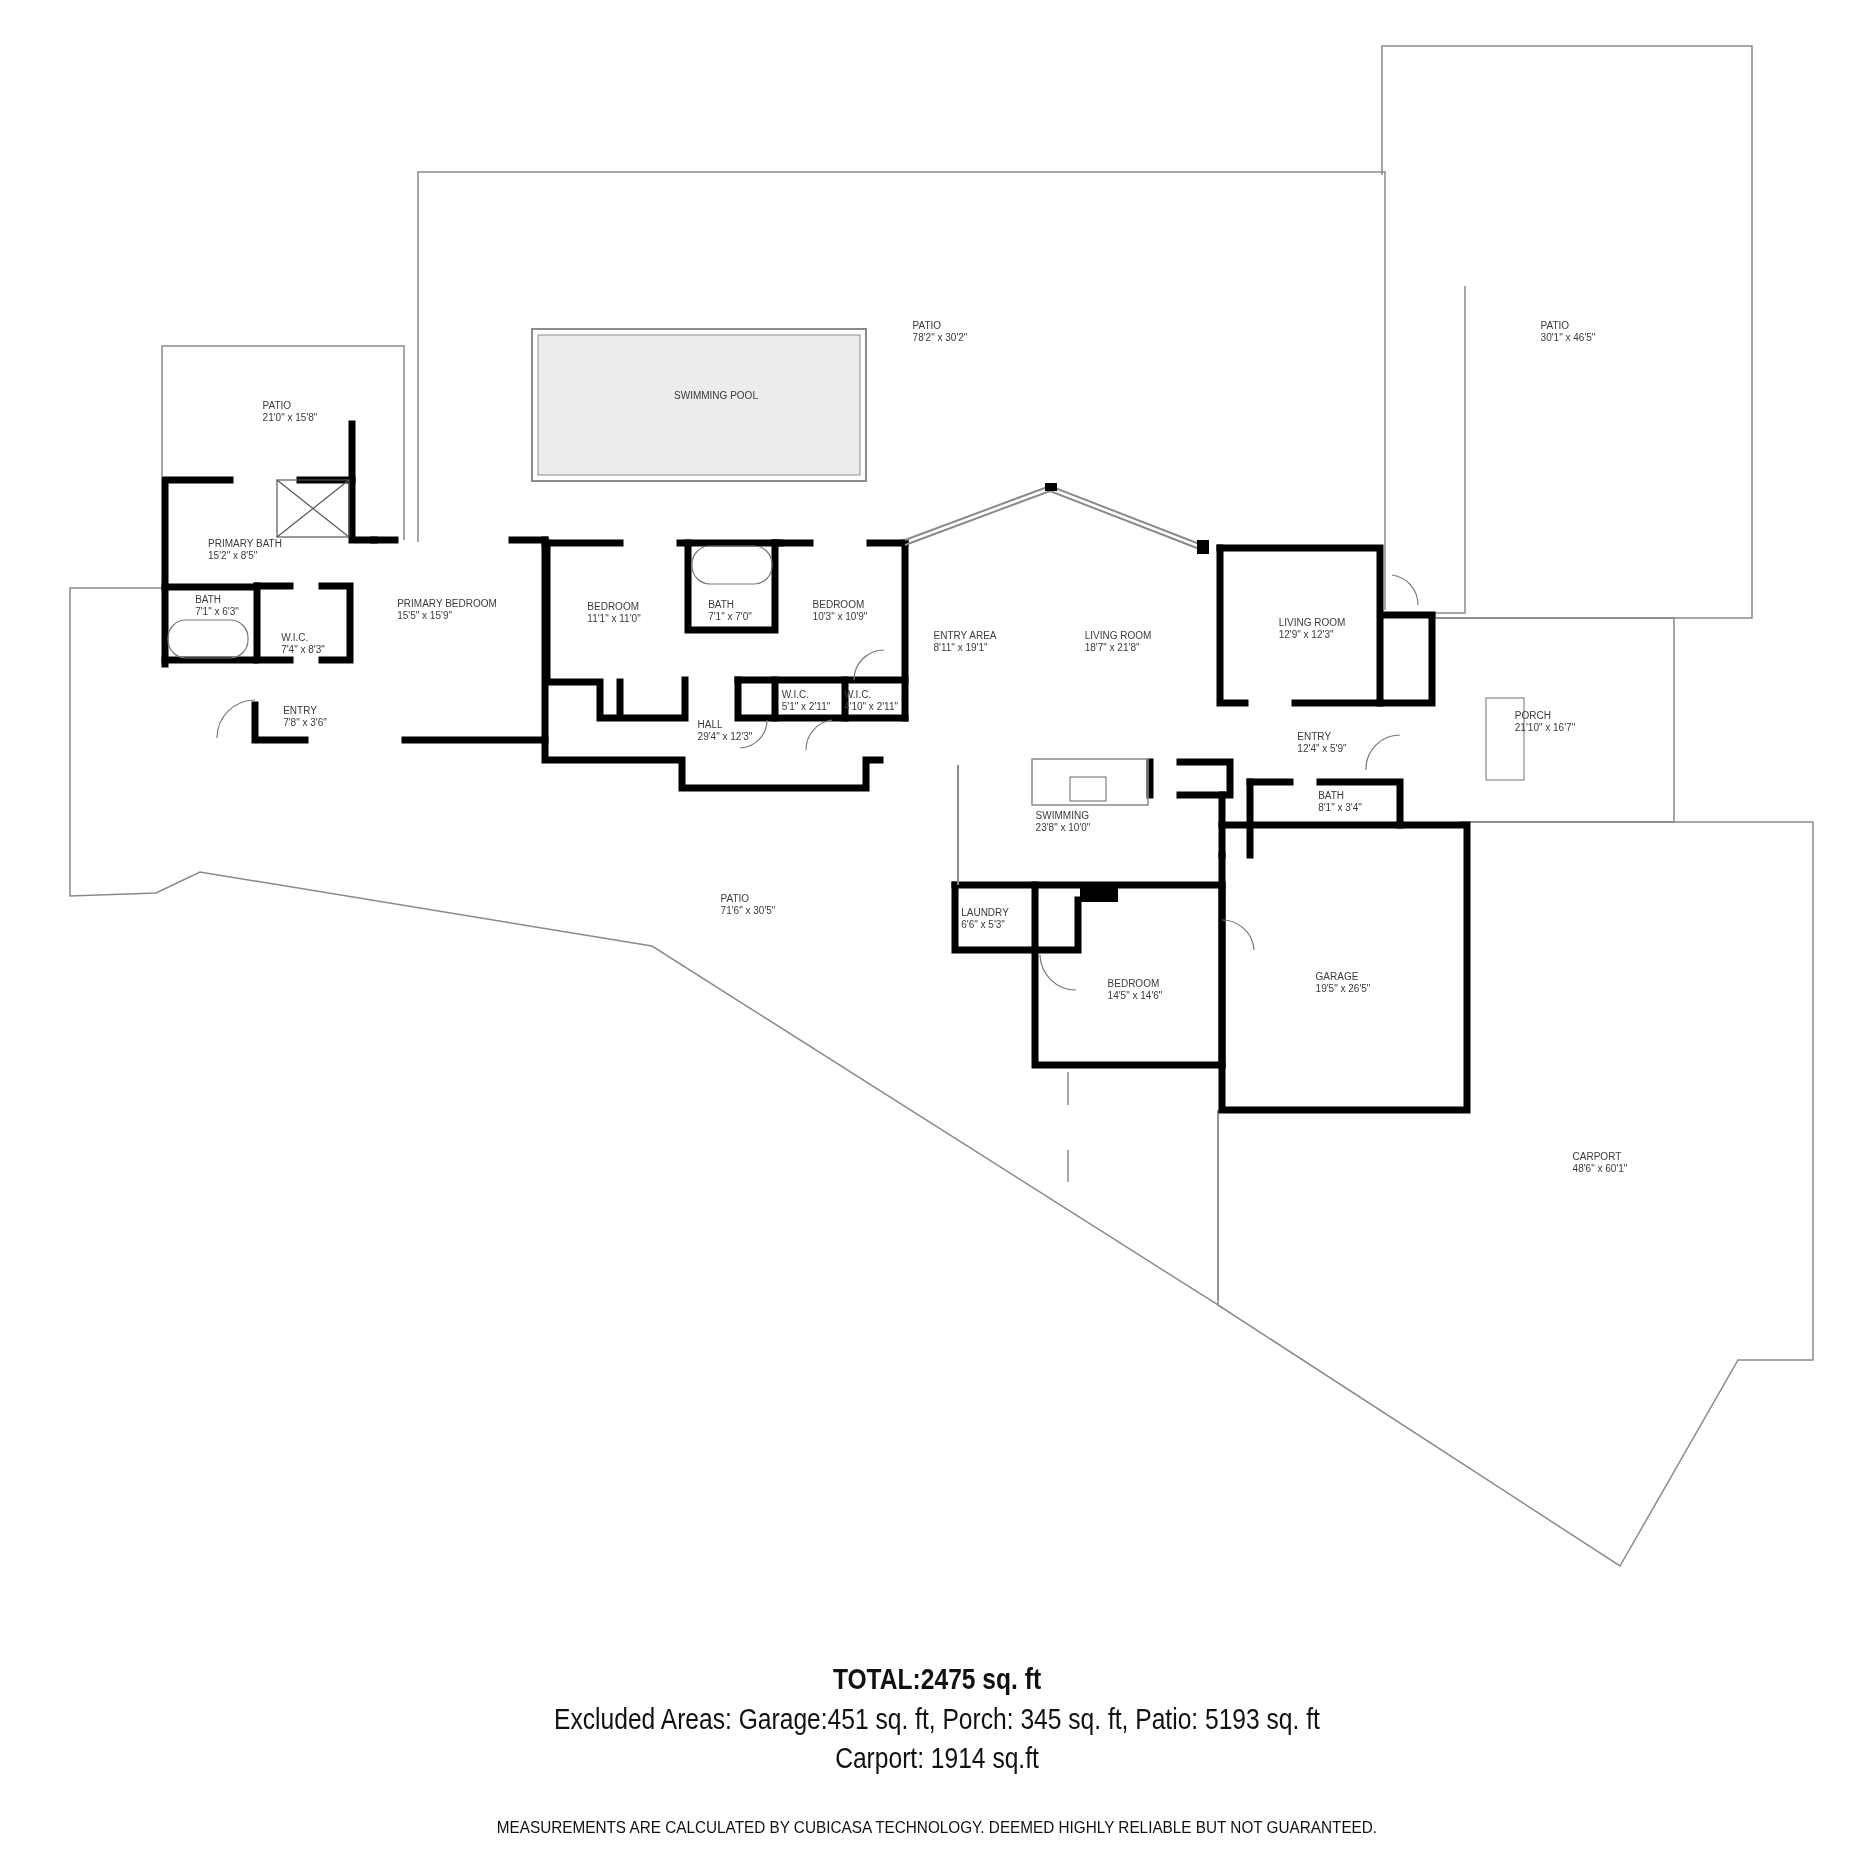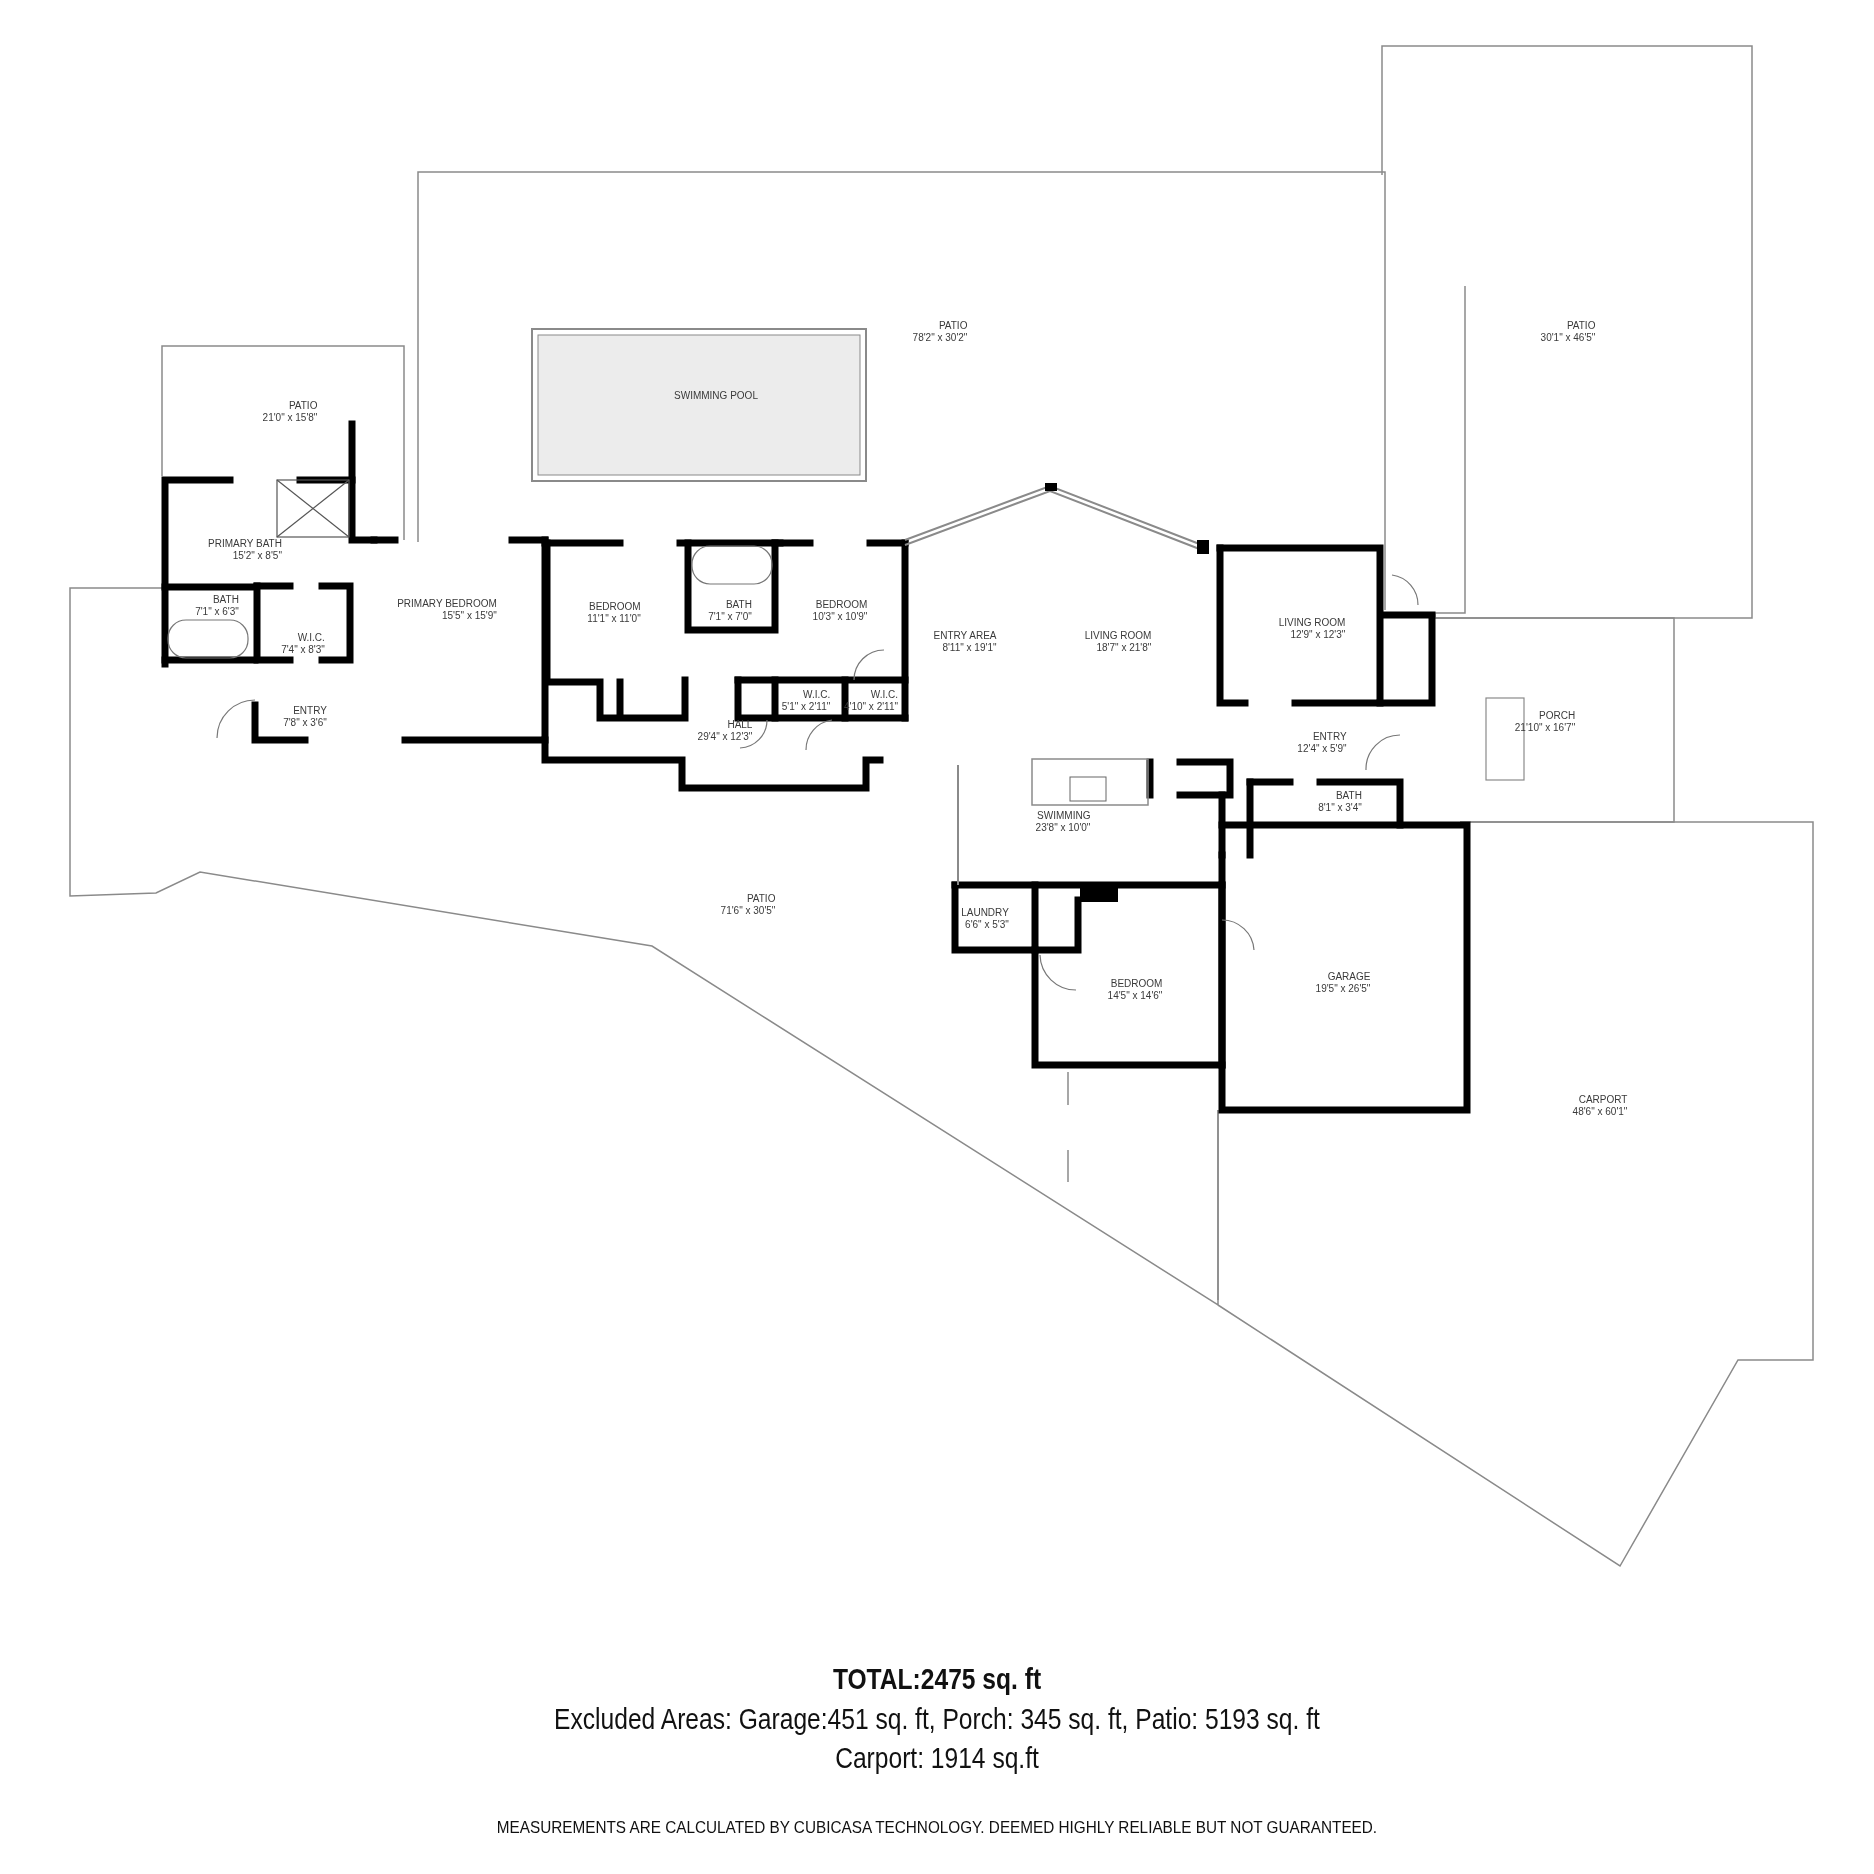--- a/index.html
+++ b/index.html
@@ -1,18 +1,18 @@
 <!DOCTYPE html>
 <html><head>
 <meta charset="utf-8">
 <style>
   html,body{margin:0;padding:0;background:#ffffff;}
   body{width:1874px;height:1874px;position:relative;overflow:hidden;font-family:"Liberation Sans",sans-serif;}
   #plan{position:absolute;left:0;top:0;width:1874px;height:1874px;}
-  .lbl{position:absolute;transform:translate(-50%,-50%);text-align:right;color:#3a3a3a;font-size:10px;line-height:12px;white-space:nowrap;}
+  .lbl{position:absolute;transform:translate(-50%,-50%);text-align:left;color:#3a3a3a;font-size:10px;line-height:12px;white-space:nowrap;}
   .lbl .n{display:block;}
   .lbl .d{display:block;}
   .foot{position:absolute;left:0;width:1874px;text-align:center;color:#111;font-family:"Liberation Sans",sans-serif;}
   #total{top:1662px;font-size:30px;font-weight:bold;transform:scaleX(0.82);}
   #excl{top:1702px;font-size:30px;transform:scaleX(0.82);}
   #carp{top:1741px;font-size:30px;transform:scaleX(0.82);}
   #disc{top:1818px;font-size:17px;transform:scaleX(0.9);}
 </style>
 </head>
 <body>
@@ -231,21 +231,21 @@
     <span class="d">14'5" x 14'6"</span>
   </div>
 <div class="lbl" style="left:1343px;top:983px">
     <span class="n">GARAGE</span>
     <span class="d">19'5" x 26'5"</span>
   </div>
 <div class="lbl" style="left:748px;top:905px">
     <span class="n">PATIO</span>
     <span class="d">71'6" x 30'5"</span>
   </div>
-<div class="lbl" style="left:1600px;top:1106px">
+<div class="lbl" style="left:1600px;top:1163px">
     <span class="n">CARPORT</span>
     <span class="d">48'6" x 60'1"</span>
   </div>
 
 <div class="foot" id="total">TOTAL:2475 sq. ft</div>
 <div class="foot" id="excl">Excluded Areas: Garage:451 sq. ft, Porch: 345 sq. ft, Patio: 5193 sq. ft</div>
 <div class="foot" id="carp">Carport: 1914 sq.ft</div>
 <div class="foot" id="disc">MEASUREMENTS ARE CALCULATED BY CUBICASA TECHNOLOGY. DEEMED HIGHLY RELIABLE BUT NOT GUARANTEED.</div>
 
 </body></html>

